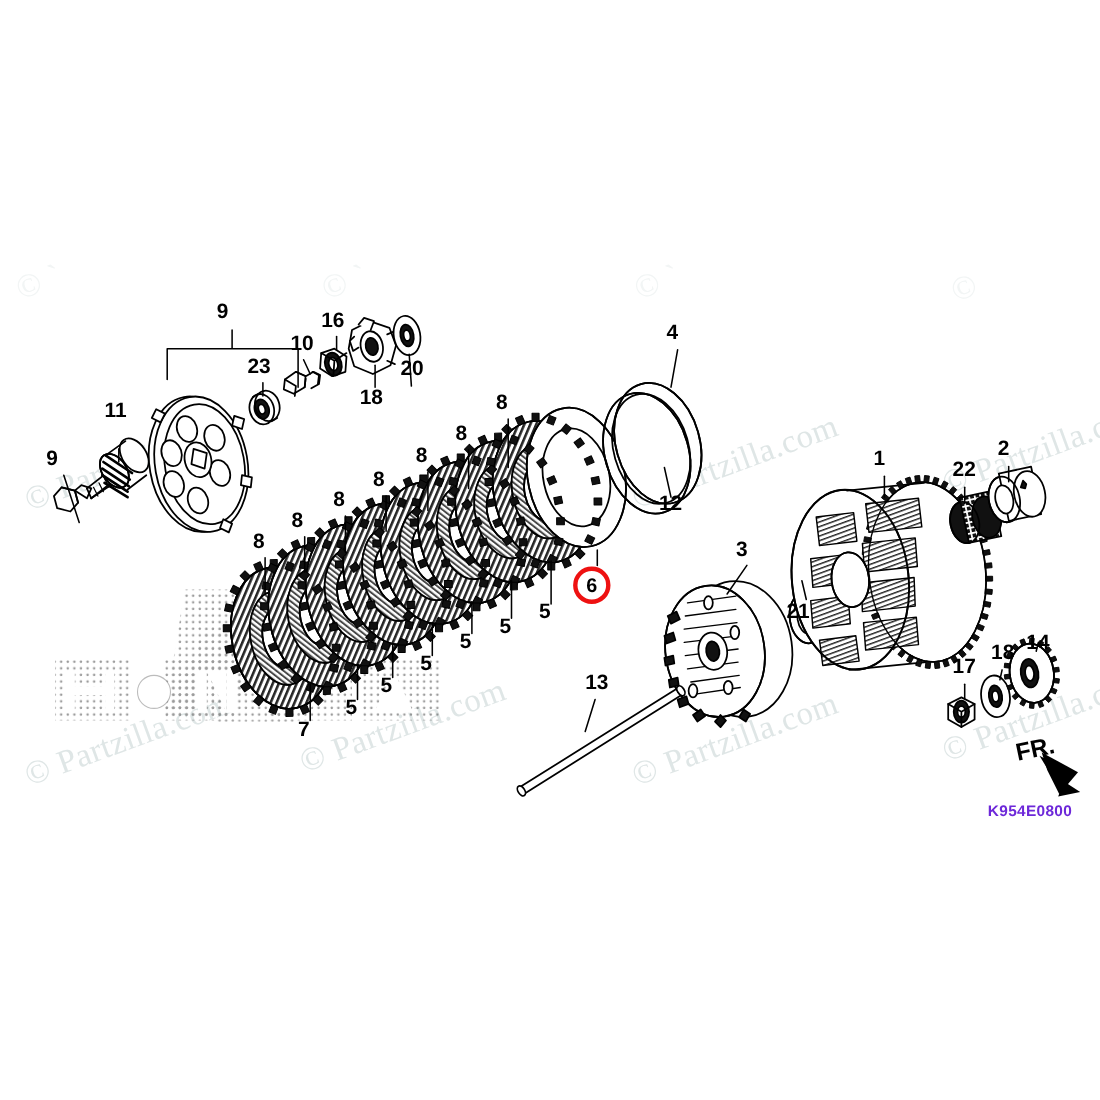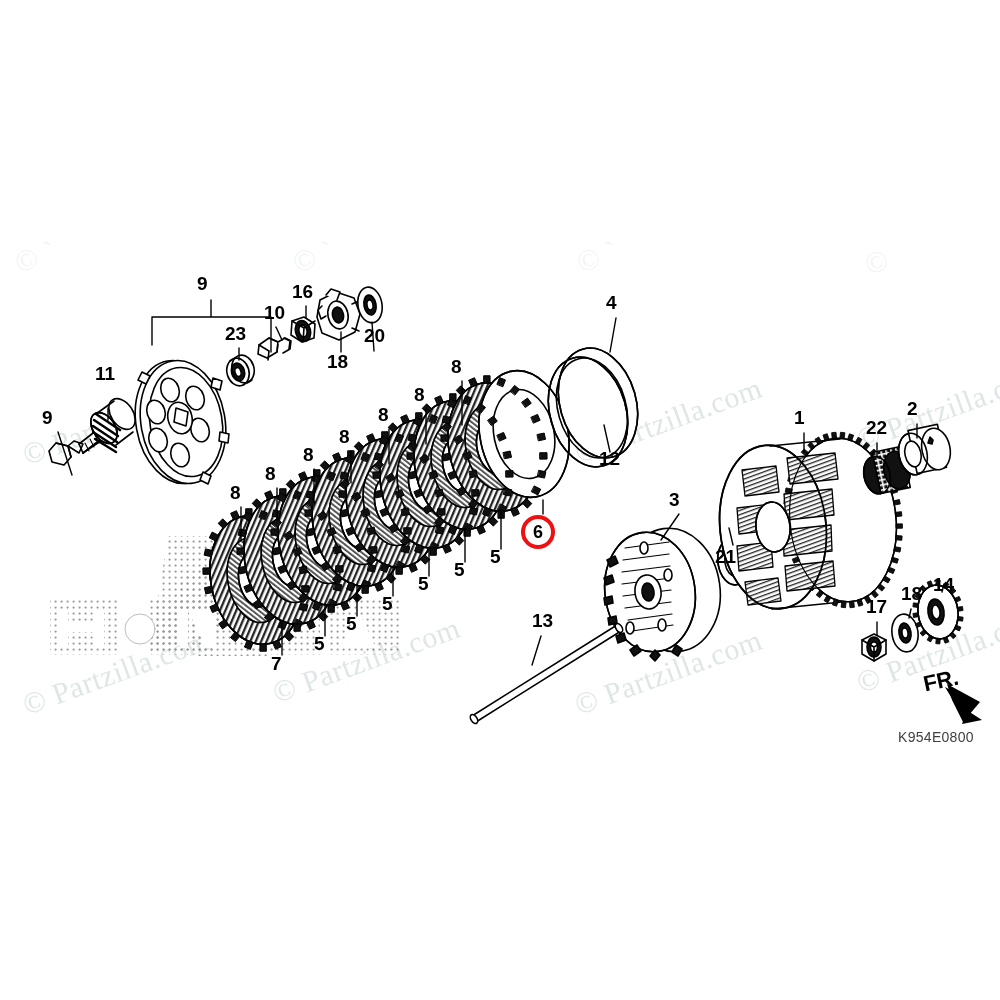--- a/index.html
+++ b/index.html
@@ -10,21 +10,21 @@
   svg#diagram{position:absolute;left:0;top:0;width:1000px;height:1000px;}
   .wm{position:absolute;color:#e7ecec;font-size:30px;letter-spacing:.5px;
       font-family:"Liberation Serif", serif;white-space:nowrap;
       transform:rotate(-20deg);transform-origin:left top;
       user-select:none;pointer-events:none;}
   .wm.faint{color:#f2f5f5;}
   .wm.dark{color:#dfe6e6;}
   .lbl{position:absolute;font-size:19px;font-weight:bold;color:#000;
        font-family:"Liberation Sans", sans-serif;line-height:1;
        white-space:nowrap;user-select:none;}
-  .code{position:absolute;font-size:14px;font-weight:normal;color:#404040;
+  .code{position:absolute;font-size:14px;font-weight:bold;color:#6d28d9;
         letter-spacing:.3px;font-family:"Liberation Sans", sans-serif;}
   .frtag{position:absolute;font-size:22px;font-weight:bold;color:#000;
          font-family:"Liberation Sans", sans-serif;
          transform:rotate(-12deg);transform-origin:left top;}
   .hl{position:absolute;width:34px;height:34px;border-radius:50%;
       border:4px solid #ee1111;background:#fff;box-sizing:border-box;
       display:flex;align-items:center;justify-content:center;
       font-size:18px;font-weight:bold;color:#000;
       font-family:"Liberation Sans", sans-serif;}
 </style>

